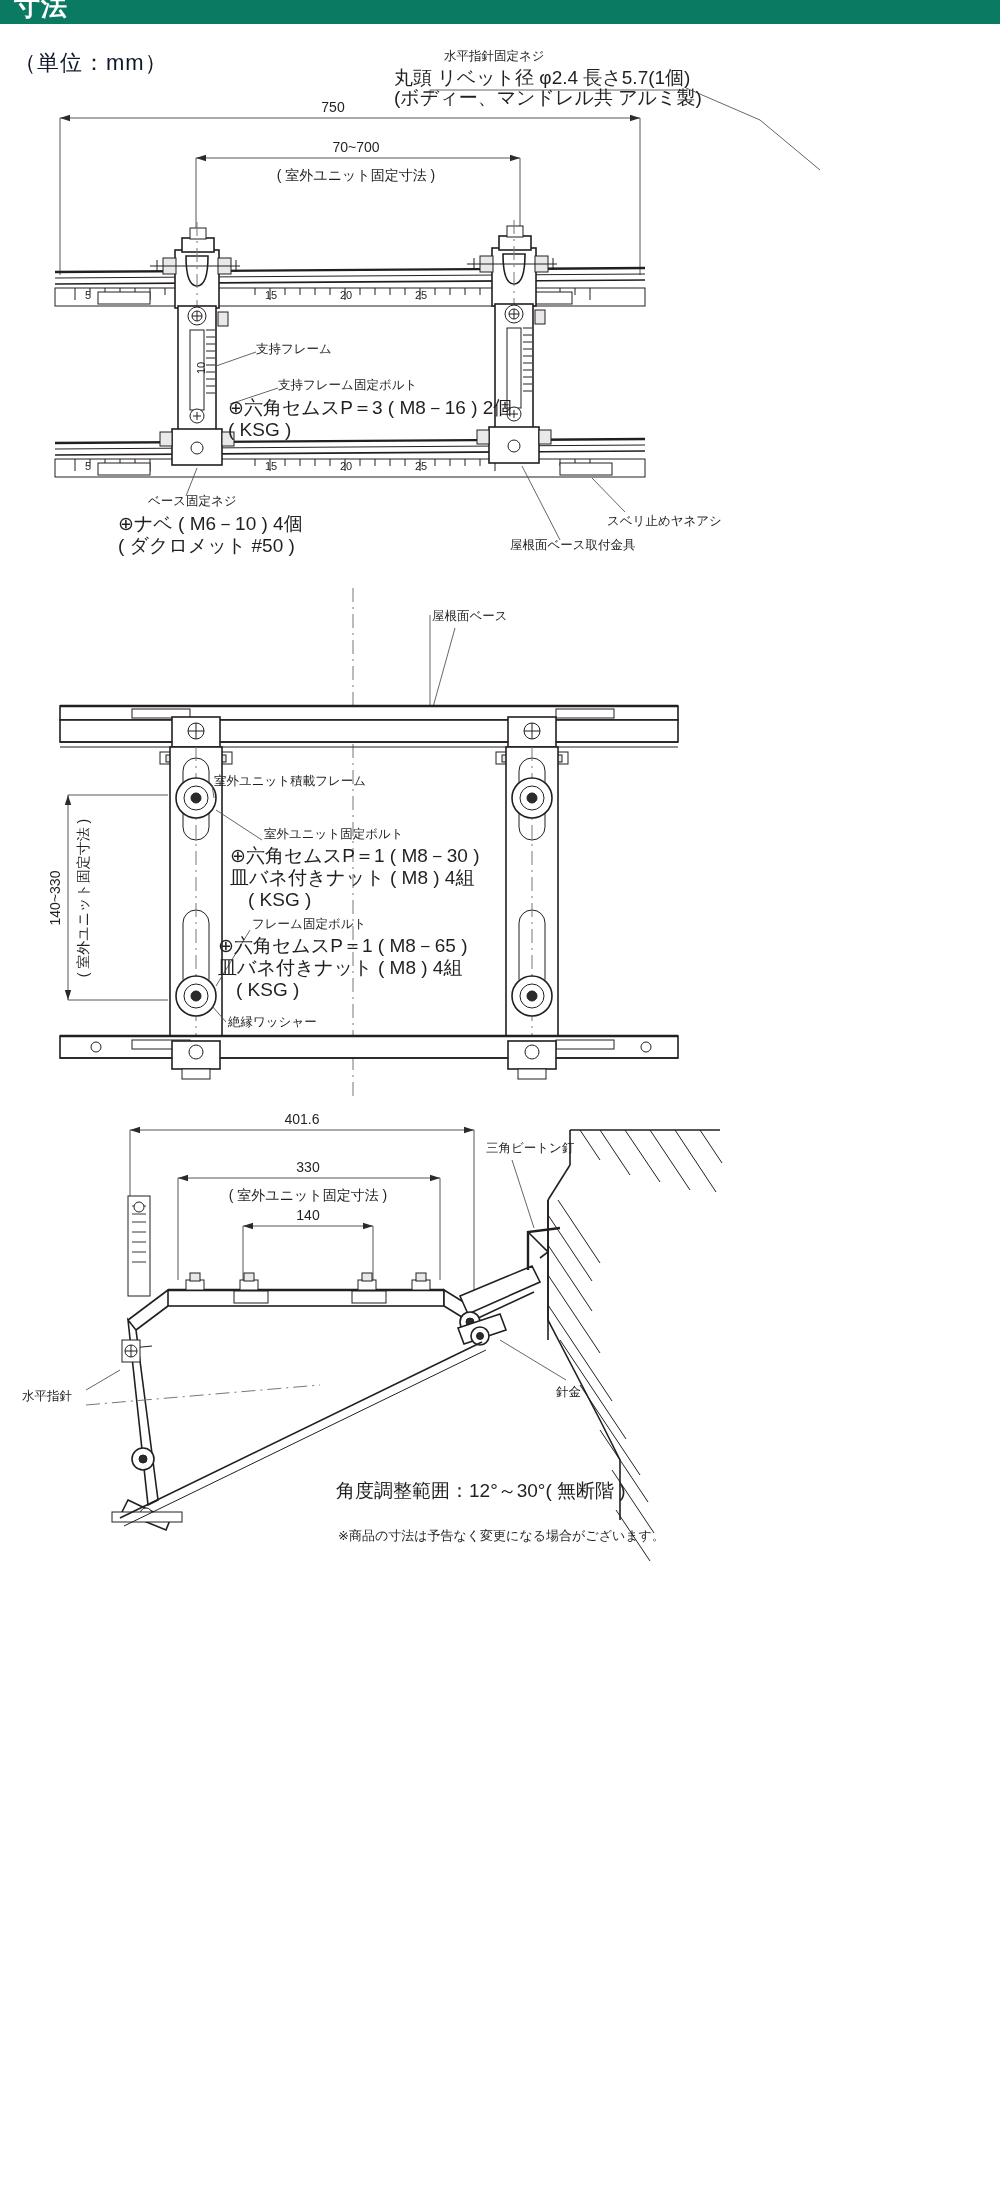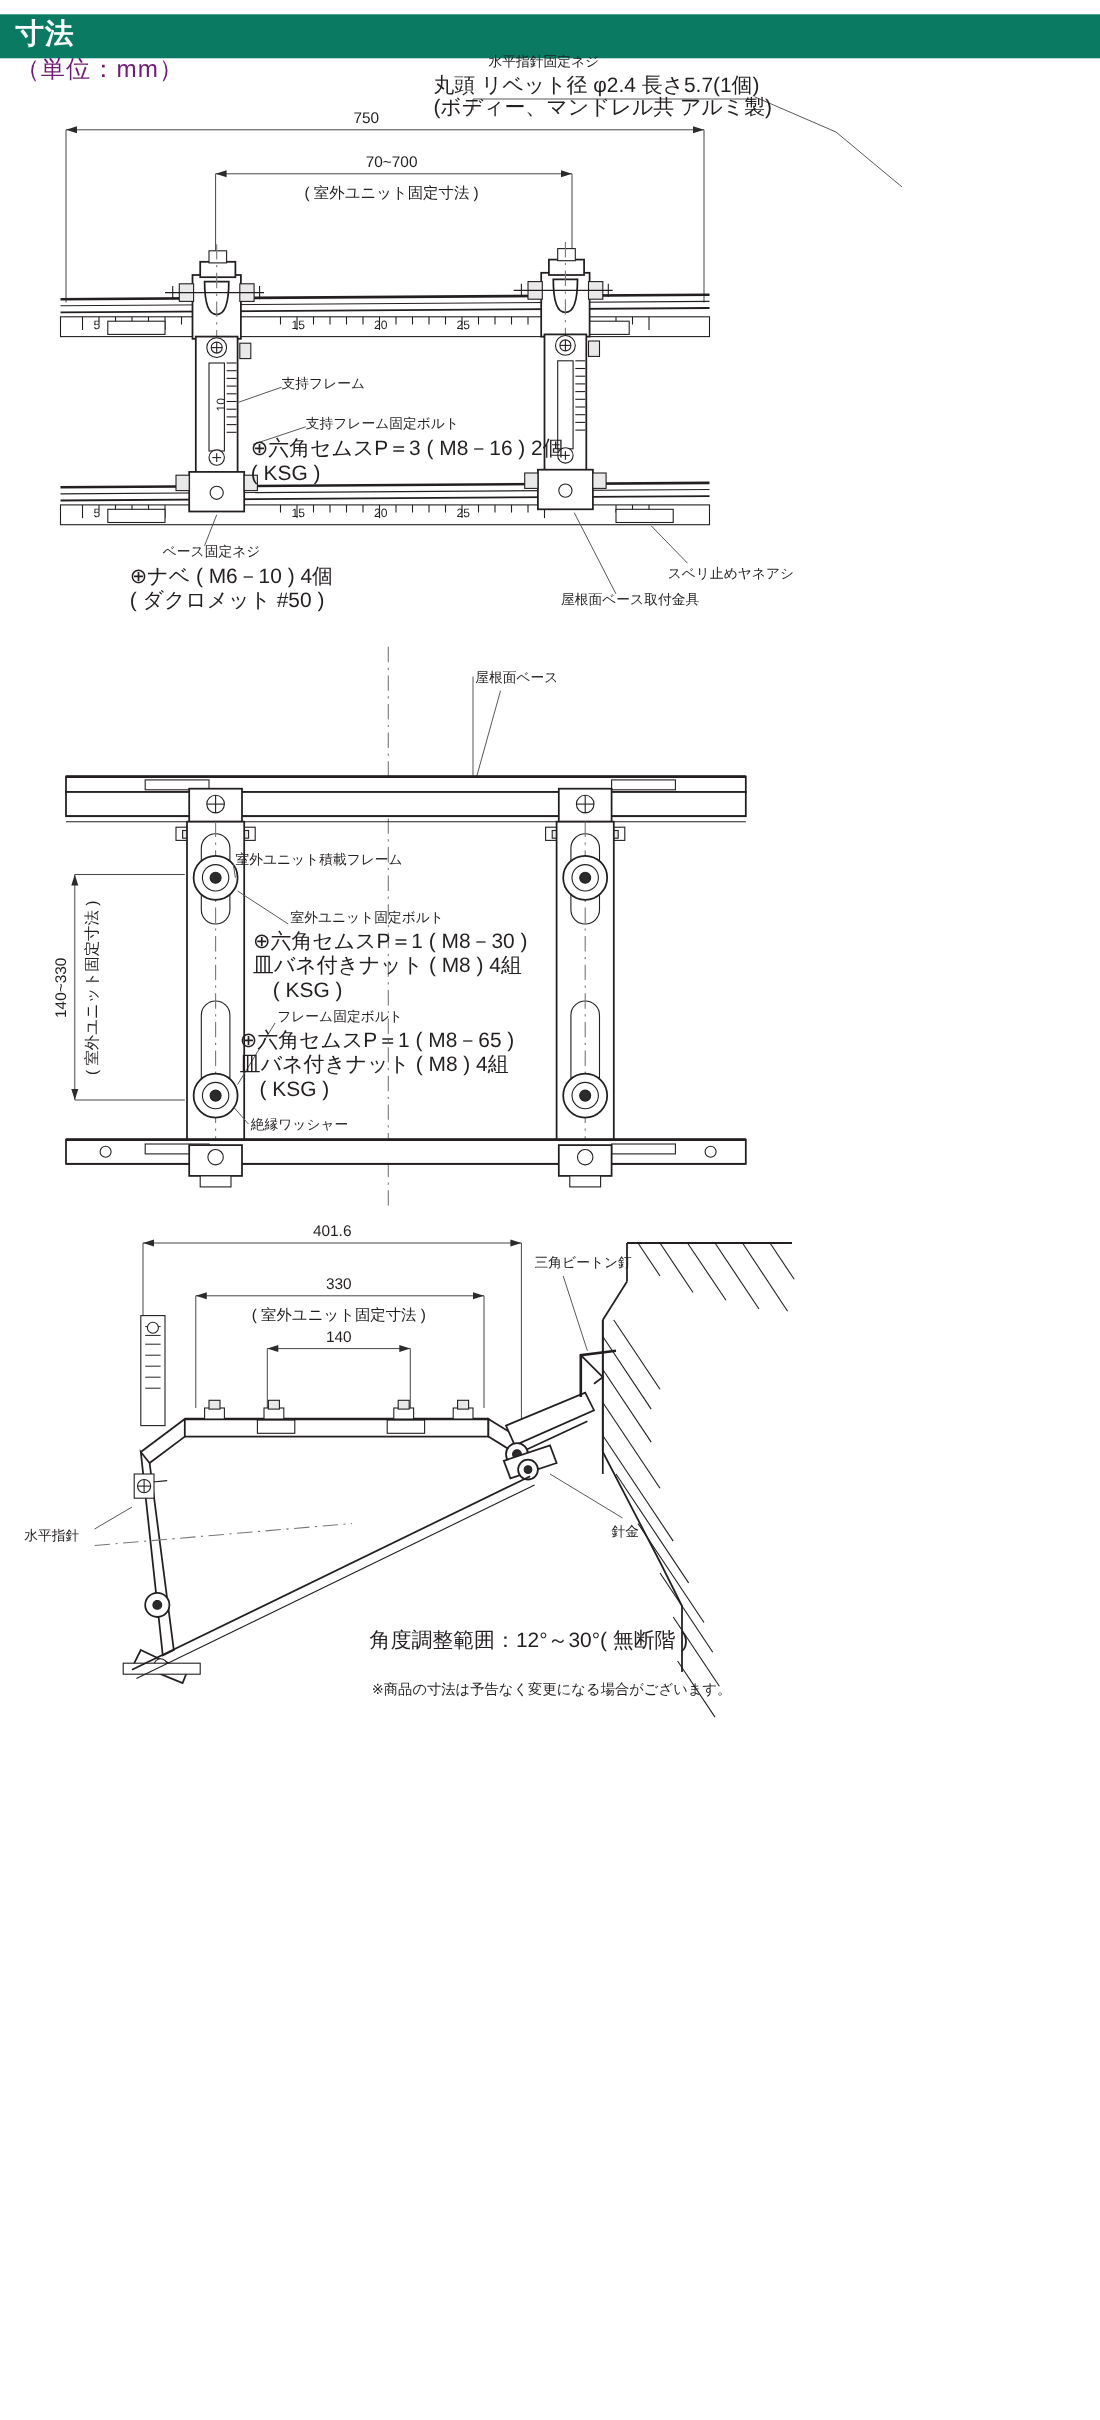--- a/index.html
+++ b/index.html
@@ -6,31 +6,31 @@
   html, body { margin:0; padding:0; }
   body {
     width:1000px; height:2200px;
     background:#ffffff;
     font-family:"Liberation Sans","DejaVu Sans",sans-serif;
     color:#231f20;
     position:relative;
     overflow:hidden;
   }
   #header {
-    position:absolute; left:0; top:0; width:1000px; height:40px;
+    position:absolute; left:0; top:0; width:1000px; height:24px;
     background:#0b7a63;
-    display:flex; align-items:flex-start;margin-top:13px;
+    display:flex; align-items:flex-end;
   }
   #header .title {
     color:#ffffff; font-size:26px; font-weight:bold;
     margin-left:14px; letter-spacing:1px;
   }
   #unit-note {
     position:absolute; left:14px; top:48px;
-    font-size:22px; letter-spacing:1px; color:#701a75;
+    font-size:22px; letter-spacing:1px; color:#0f172a;
   }
   .svgwrap { position:absolute; left:0; top:0; width:1000px; height:2200px; }
   svg { display:block; }
   text { font-family:"Liberation Sans","DejaVu Sans",sans-serif; fill:#231f20; }
   .dimtxt { font-size:14px; }
   .lbl { font-size:11px; }
   .lbl2 { font-size:12.5px; }
   .big { font-size:19px; }
   .note { font-size:13px; }
   .ln { stroke:#231f20; fill:none; }

